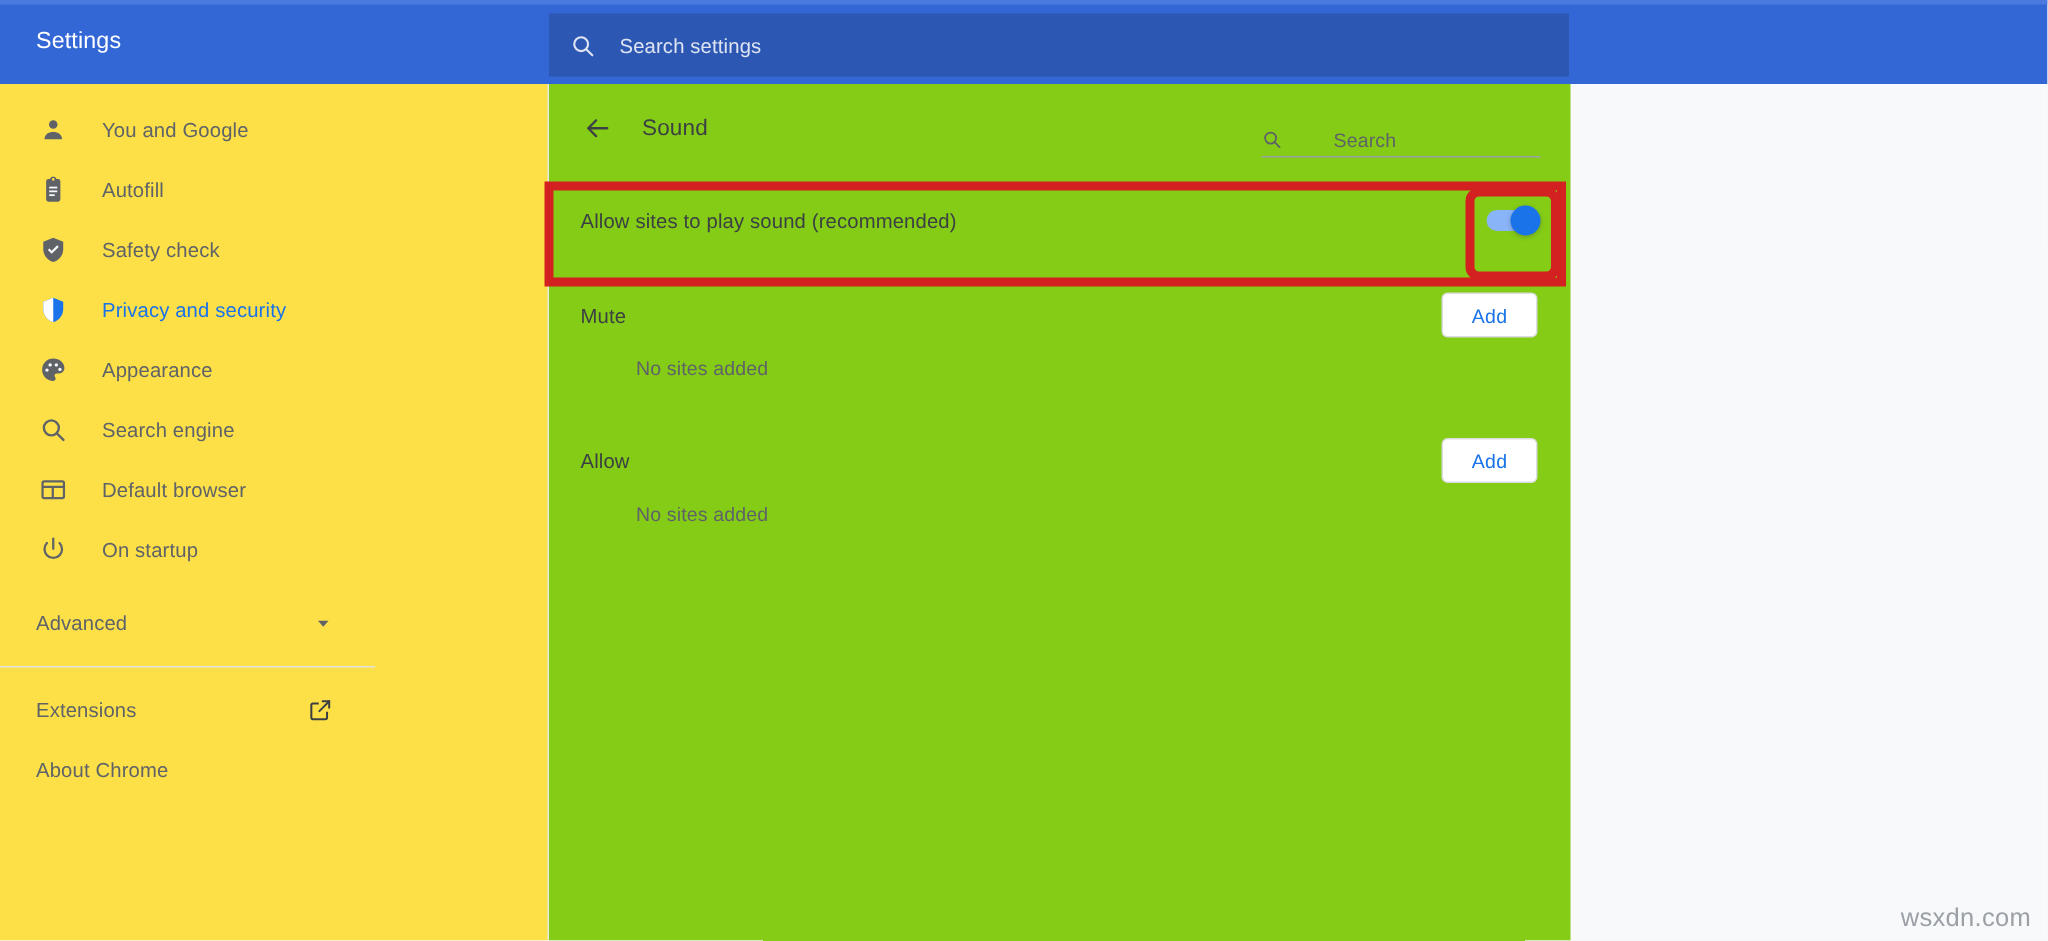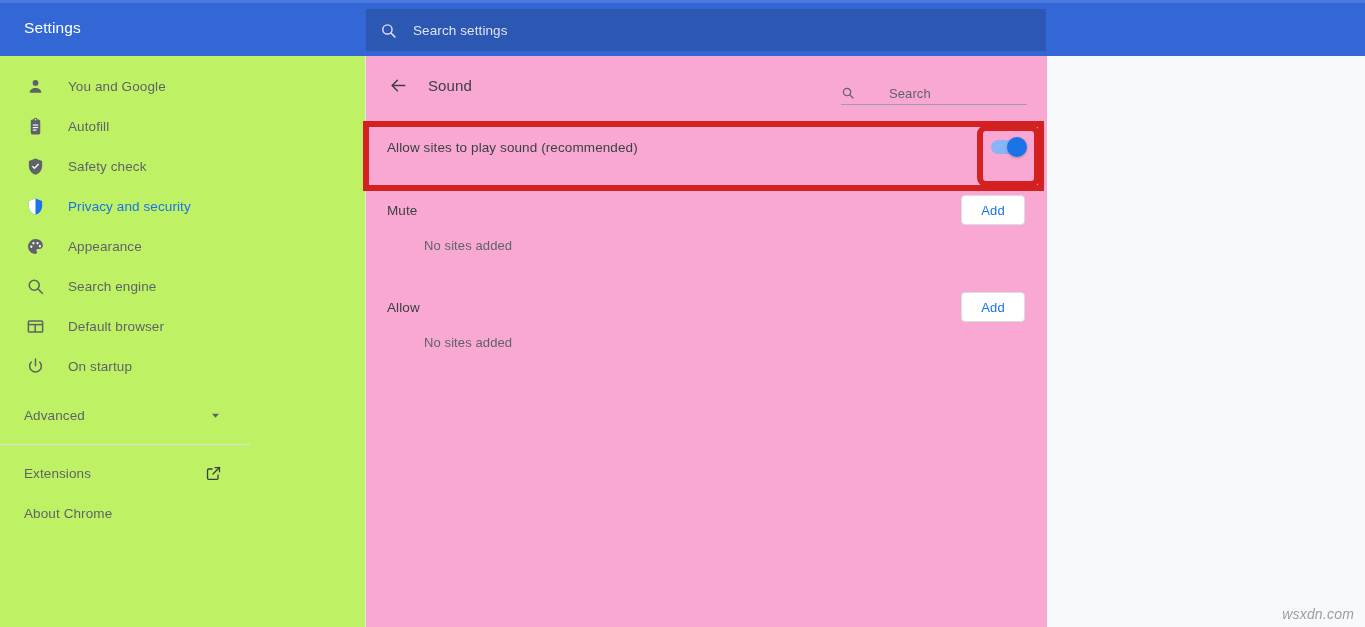--- a/index.html
+++ b/index.html
@@ -65,21 +65,21 @@
     color: #dfe4f2;
     letter-spacing: .1px;
   }
 
   
   .sidebar {
     position: absolute;
     top: 56px; left: 0;
     width: 366px;
     height: 571px;
-    background: #bef264;
+    background: #fde047;
     border-right: 1px solid #e4e6e8;
   }
   .nav-item {
     position: relative;
     display: flex;
     align-items: center;
     height: 40px;
     padding-left: 24px;
     cursor: pointer;
   }
@@ -137,21 +137,21 @@
     letter-spacing: .1px;
   }
 
   
   .content {
     position: absolute;
     top: 56px;
     left: 366px;
     width: 681px;
     height: 571px;
-    background: #f9a8d4;
+    background: #84cc16;
   }
   .content-header {
     position: relative;
     height: 59px;
     display: flex;
     align-items: center;
   }
   .back-btn {
     width: 32px; height: 32px;
     margin-left: 16px;
@@ -279,24 +279,23 @@
     border: 6px solid #d32020;
     border-radius: 9px;
     pointer-events: none;
   }
 
   
   .watermark {
     position: absolute;
     right: 11px;
     bottom: 5px;
-    font-size: 14px;
+    font-size: 17px;
     color: #9aa0a6;
     letter-spacing: .2px;
-    font-style: italic;
   }
 </style>
 </head>
 <body>
 
 <div id="app">
 
   <div class="topbar">
     <div class="topbar-hairline"></div>
 

